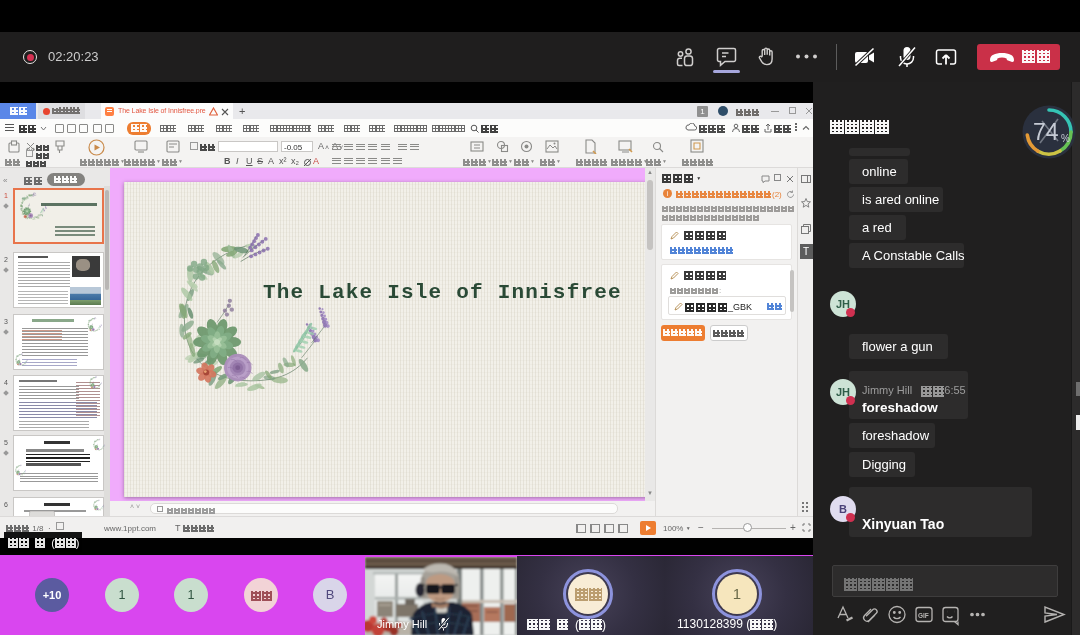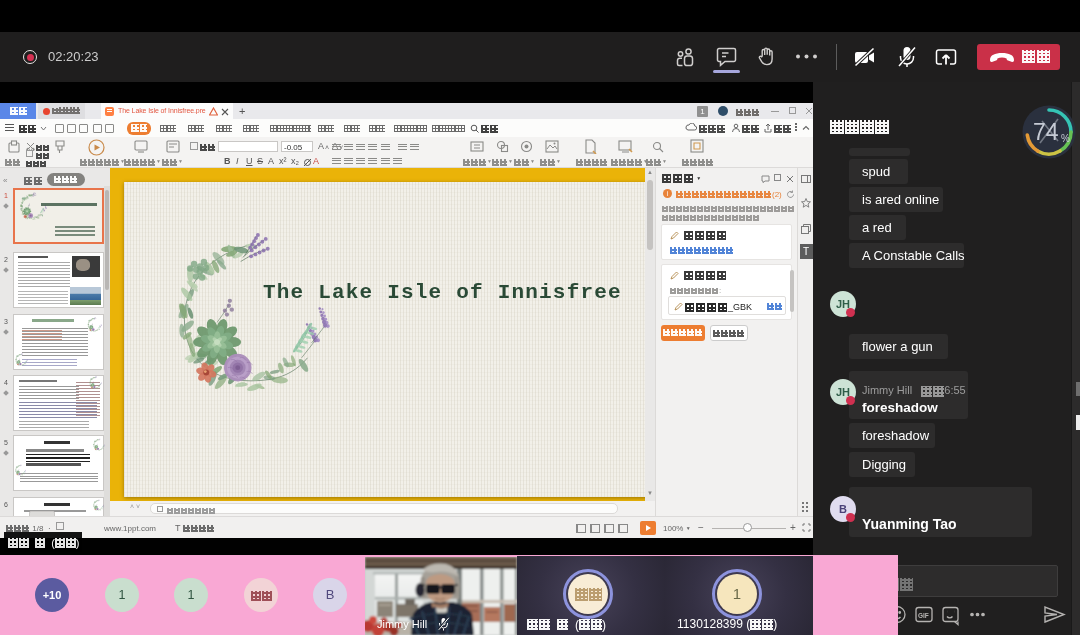--- a/index.html
+++ b/index.html
@@ -535,21 +535,21 @@
           <span class="tn" style="top:211px">4</span>
           <span class="tn" style="top:271px">5</span>
           <span class="tn" style="top:333px">6</span>
       <span class="ts" style="top:35px"></span>
           <span class="ts" style="top:99px"></span>
           <span class="ts" style="top:161px"></span>
           <span class="ts" style="top:222px"></span>
           <span class="ts" style="top:282px"></span>
     </div>
 
-    <div class="ab" style="left:110px;top:65px;width:545px;height:348px;background:#eab308">
+    <div class="ab" style="left:110px;top:65px;width:545px;height:348px;background:#f0abfc">
       <div class="ab" id="slide" style="left:14px;top:14px;width:526px;height:315px;background:#f2f0e9;box-shadow:0 1px 4px rgba(0,0,0,.35)">
         <div class="ab" style="left:0;top:0;width:526px;height:315px;background:repeating-linear-gradient(90deg,rgba(205,199,182,.33) 0 1px,transparent 1px 3px),repeating-linear-gradient(0deg,rgba(210,205,190,.14) 0 1px,transparent 1px 4px)"></div>
         <svg class="ab" style="left:36px;top:50px" width="182" height="172" viewBox="0 0 185 175">
               <use href="#wreath"></use>
             </svg>
         <div class="ab" style="left:139px;top:99px;width:400px;font-family:'Liberation Mono',monospace;font-weight:bold;font-size:21px;letter-spacing:1.2px;color:#2a4a36">The Lake Isle of Innisfree</div>
       </div>
 
       <div class="ab" style="left:535px;top:0;width:10px;height:333px;background:#e9e8e7">
         <div class="ab" style="left:2px;top:12px;width:6px;height:70px;background:#c5c3c1;border-radius:3px"></div>
@@ -656,40 +656,40 @@
   </div>
 </div>
 
 <div class="ab" id="chat" style="left:813px;top:82px;width:267px;height:553px;background:#201f1f;overflow:hidden">
 
   <div class="ab" style="left:17px;top:35px;color:#fff">
     <span class="cj" style="width:14px;height:14px"></span><span class="cj" style="width:14px;height:14px;margin-left:1px"></span><span class="cj" style="width:14px;height:14px;margin-left:1px"></span><span class="cj" style="width:14px;height:14px;margin-left:1px"></span>
   </div>
 
   <div class="ab bub" style="left:36px;top:66px;width:61px;height:8px"></div>
-  <div class="ab bub" style="left:36px;top:77px;width:59px;height:25px">spud</div>
+  <div class="ab bub" style="left:36px;top:77px;width:59px;height:25px">online</div>
   <div class="ab bub" style="left:36px;top:105px;width:94px;height:25px">is ared online</div>
   <div class="ab bub" style="left:36px;top:133px;width:57px;height:25px">a red</div>
   <div class="ab bub" style="left:36px;top:161px;width:115px;height:25px">A Constable Calls</div>
 
   <div class="ab av" style="left:17px;top:209px;background:#cde3d6;color:#2f5d49">JH</div>
   <div class="ab dot" style="left:33px;top:226px"></div>
   <div class="ab bub" style="left:36px;top:252px;width:99px;height:25px">flower a gun</div>
 
   <div class="ab bub" style="left:36px;top:289px;width:119px;height:48px">
     <div style="position:absolute;left:13px;top:7px;font-size:11px;color:#9d9d9d;white-space:nowrap">Jimmy Hill&nbsp;&nbsp; <span class="cj" style="width:11px;height:11px"></span><span class="cj" style="width:11px;height:11px;margin-left:1px"></span>6:55</div>
     <div style="position:absolute;left:13px;top:24px;font-size:13.5px;color:#fff;font-weight:bold">foreshadow</div>
   </div>
   <div class="ab av" style="left:17px;top:297px;background:#cde3d6;color:#2f5d49">JH</div>
   <div class="ab dot" style="left:33px;top:314px"></div>
   <div class="ab bub" style="left:36px;top:341px;width:86px;height:25px">foreshadow</div>
   <div class="ab bub" style="left:36px;top:370px;width:66px;height:25px">Digging</div>
 
   <div class="ab bub" style="left:36px;top:405px;width:183px;height:50px">
-    <div style="position:absolute;left:13px;top:25px;font-size:14px;color:#fff;font-weight:bold">Yuanming Tao</div>
+    <div style="position:absolute;left:13px;top:25px;font-size:14px;color:#fff;font-weight:bold">Xinyuan Tao</div>
   </div>
   <div class="ab av" style="left:17px;top:414px;background:#e0dcef;color:#4a4178">B</div>
   <div class="ab dot" style="left:33px;top:431px"></div>
 
   <div class="ab" style="left:19px;top:483px;width:226px;height:32px;background:#2d2c2c;border:1px solid #3e3d3d;border-radius:2px">
     <div style="position:absolute;left:11px;top:9px;color:#8a8a8a;opacity:.8">
       <span class="cj" style="width:13px;height:13px"></span><span class="cj" style="width:13px;height:13px;margin-left:1px"></span><span class="cj" style="width:13px;height:13px;margin-left:1px"></span><span class="cj" style="width:13px;height:13px;margin-left:1px"></span><span class="cj" style="width:13px;height:13px;margin-left:1px"></span>
     </div>
   </div>
 
@@ -726,21 +726,21 @@
       <path d="M29,7 A22,22 0 0 1 51,29" stroke="#35c4b5"></path>
       <path d="M51,29 A22,22 0 0 1 40,48" stroke="#66c154"></path>
       <path d="M40,48 A22,22 0 0 1 18,48.2" stroke="#ccc344"></path>
       <path d="M18,48.2 A22,22 0 0 1 7.3,32" stroke="#e39a36"></path>
     </g>
     <text x="13" y="37" font-size="23" fill="#c6cbd5" font-family="Liberation Sans">74</text>
     <text x="41" y="39" font-size="10" fill="#c6cbd5" font-family="Liberation Sans">%</text>
   </svg>
 </div>
 
-<div class="ab" id="strip" style="left:0;top:555px;width:898px;height:80px;background:#f9a8d4">
+<div class="ab" id="strip" style="left:0;top:555px;width:813px;height:80px;background:#d946ef">
   <div class="ab circ" style="left:35px;top:23px;background:#5b5ba0;color:#fff;font-size:11px;font-weight:bold">+10</div>
   <div class="ab circ" style="left:105px;top:23px;background:#c9dece;color:#2e5440;font-size:12.5px">1</div>
   <div class="ab circ" style="left:174px;top:23px;background:#c9dece;color:#2e5440;font-size:12.5px">1</div>
   <div class="ab circ" style="left:244px;top:23px;background:#f2d3d6;color:#9c4a52"><span class="cj" style="width:10px;height:10px"></span><span class="cj" style="width:10px;height:10px;margin-left:1px"></span></div>
   <div class="ab circ" style="left:313px;top:23px;background:#d9d5e9;color:#51497e;font-size:13px">B</div>
 
   <svg class="ab" style="left:365px;top:2px" width="152" height="78" viewBox="0 0 152 78">
     <defs>
       <linearGradient id="win" x1="0" y1="0" x2="0" y2="1">
         <stop offset="0" stop-color="#f4f5f4"></stop>

